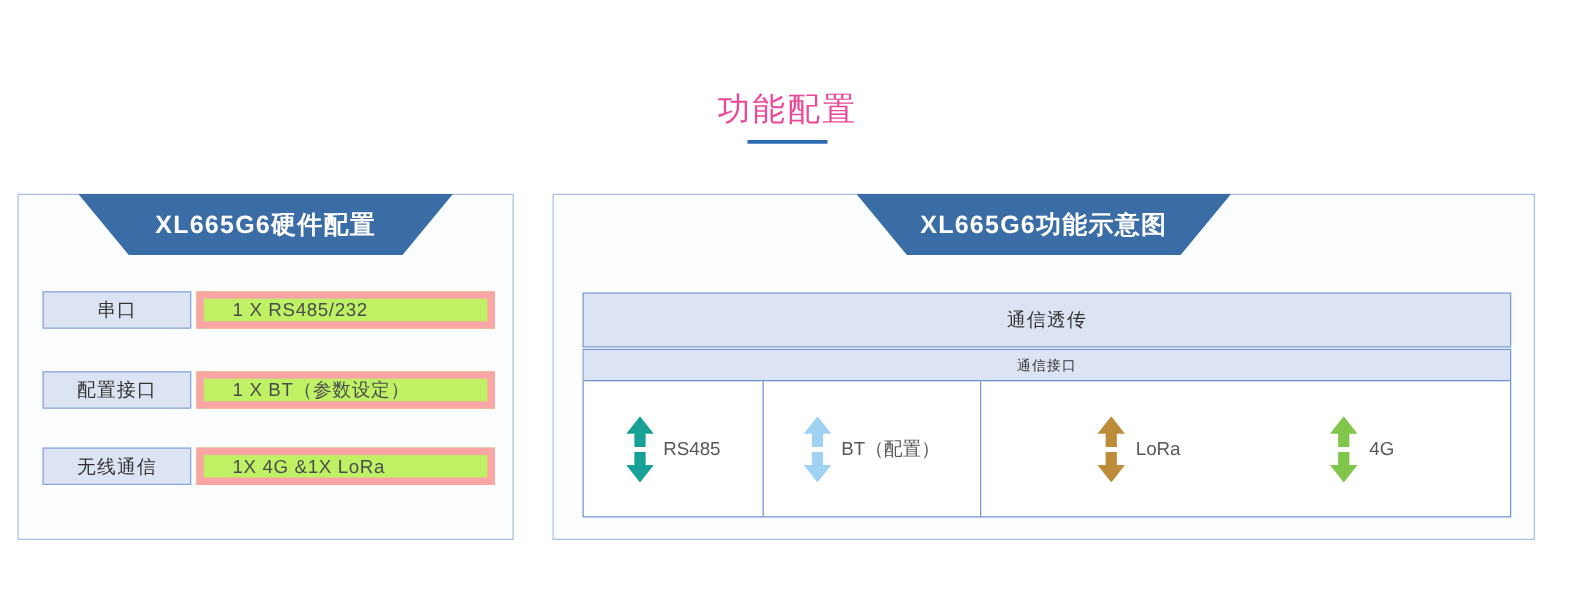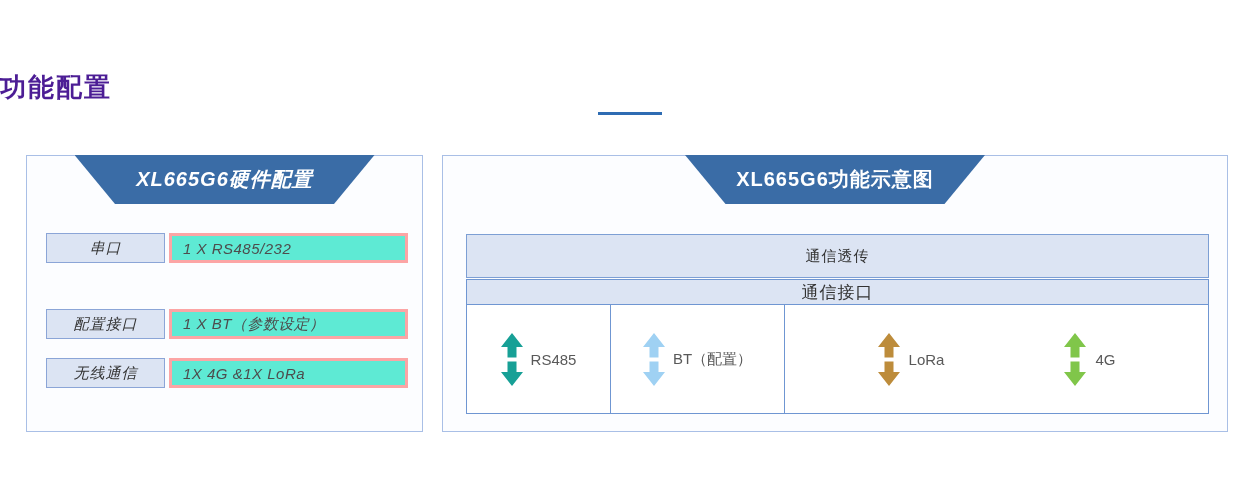--- a/index.html
+++ b/index.html
@@ -2,72 +2,72 @@
 <html><head>
 <meta charset="utf-8">
 <style>
   html,body{margin:0;padding:0;background:#ffffff;}
   #page{
     position:relative;width:1260px;height:493px;background:#ffffff;overflow:hidden;
     font-family:"Liberation Sans","DejaVu Sans",sans-serif;
   }
   
   .main-title{
-    position:absolute;top:70px;left:0;width:100%;
-    font-size:26px;font-weight:bold;color:#4c1d95;letter-spacing:2px;
+    position:absolute;top:70px;left:0;width:100%;text-align:center;
+    font-size:26px;font-weight:normal;color:#ec4899;letter-spacing:2px;
   }
   .title-underline{
     position:absolute;top:112px;left:598px;width:64px;height:3px;background:#2e6cb3;
   }
   
   .panel{
     position:absolute;top:155px;height:277px;background:#fcfdff;
     border:1px solid #a9bfe6;box-sizing:border-box;
   }
-  #hw-panel{left:26px;width:397px;font-style:italic;}
+  #hw-panel{left:14px;width:397px;}
   #fn-panel{left:442px;width:786px;text-decoration:underline;}
   .panel-header{
     position:absolute;top:-1px;left:50%;transform:translateX(-50%);
     width:300px;height:49px;background:#3a6ca6;
     clip-path:polygon(0 0,100% 0,86.5% 100%,13.5% 100%);
     display:flex;align-items:center;justify-content:center;
     color:#ffffff;font-size:20px;font-weight:bold;letter-spacing:1px;
   }
   
   .hw-row{position:absolute;left:19px;display:flex;}
   .hw-row.r0{top:77px;}
-  .hw-row.r1{top:141px;margin-top:12px;}
+  .hw-row.r1{top:141px;}
   .hw-row.r2{top:202px;}
   .hw-label{
     width:119px;height:30px;box-sizing:border-box;margin-right:4px;
     background:#dce4f3;border:1px solid #8ba5d7;
     display:flex;align-items:center;justify-content:center;
     font-size:15px;color:#333333;letter-spacing:1px;
   }
   .hw-value{
     width:239px;height:30px;box-sizing:border-box;
-    background:#5eead4;border:3px solid #fca5a5;
-    display:flex;align-items:center;padding-left:11px;
+    background:#bef264;border:6px solid #fca5a5;
+    display:flex;align-items:center;padding-left:23px;
     font-size:15px;color:#4d4d4d;letter-spacing:0.5px;
   }
   
   .bar-passthrough{
     position:absolute;left:23px;top:78px;width:743px;height:44px;box-sizing:border-box;
     background:#dce4f3;border:1px solid #7d9fd4;
     display:flex;align-items:center;justify-content:center;
     font-size:15px;color:#333333;letter-spacing:1px;
   }
   .interface-table{
     position:absolute;left:23px;top:123px;width:743px;height:135px;box-sizing:border-box;
     border:1px solid #6f96d2;background:#ffffff;
   }
   .interface-header{
     height:25px;background:#dce4f3;border-bottom:1px solid #6f96d2;box-sizing:border-box;
     display:flex;align-items:center;justify-content:center;
-    font-size:17px;color:#333333;letter-spacing:1px;
+    font-size:11px;color:#333333;letter-spacing:1px;
   }
   .interface-body{display:flex;height:108px;}
   .if-cell{
     display:flex;align-items:center;justify-content:center;gap:8px;
     font-size:15px;color:#595959;box-sizing:border-box;
   }
   .if-cell.c0{width:144px;border-right:1px solid #6f96d2;}
   .if-cell.c1{width:174px;border-right:1px solid #6f96d2;}
   .if-cell.c2{flex:1;gap:120px;}
   .if-group{display:flex;align-items:center;gap:9px;}

